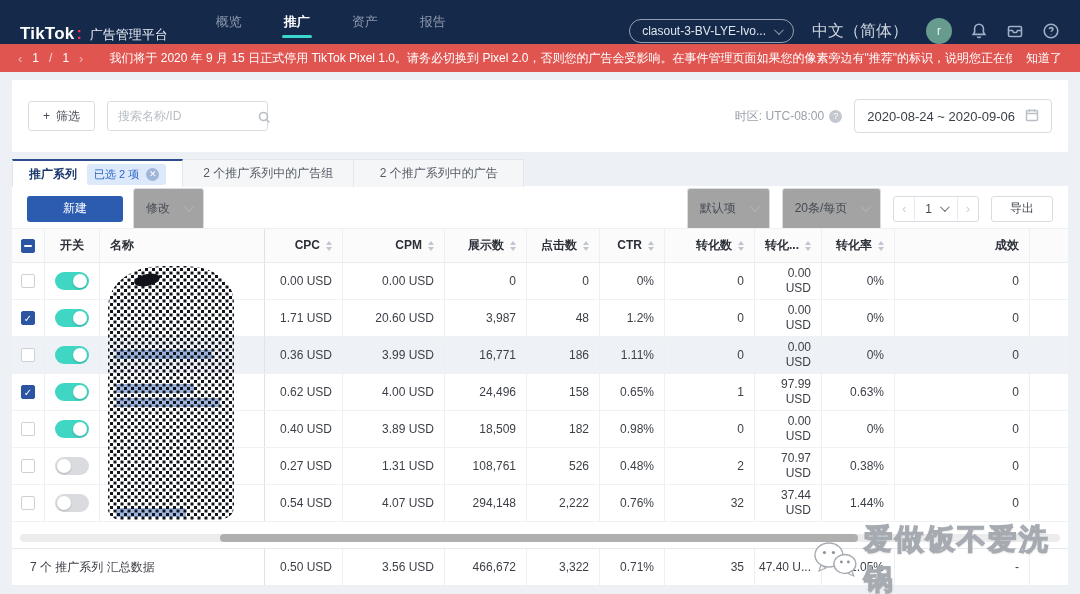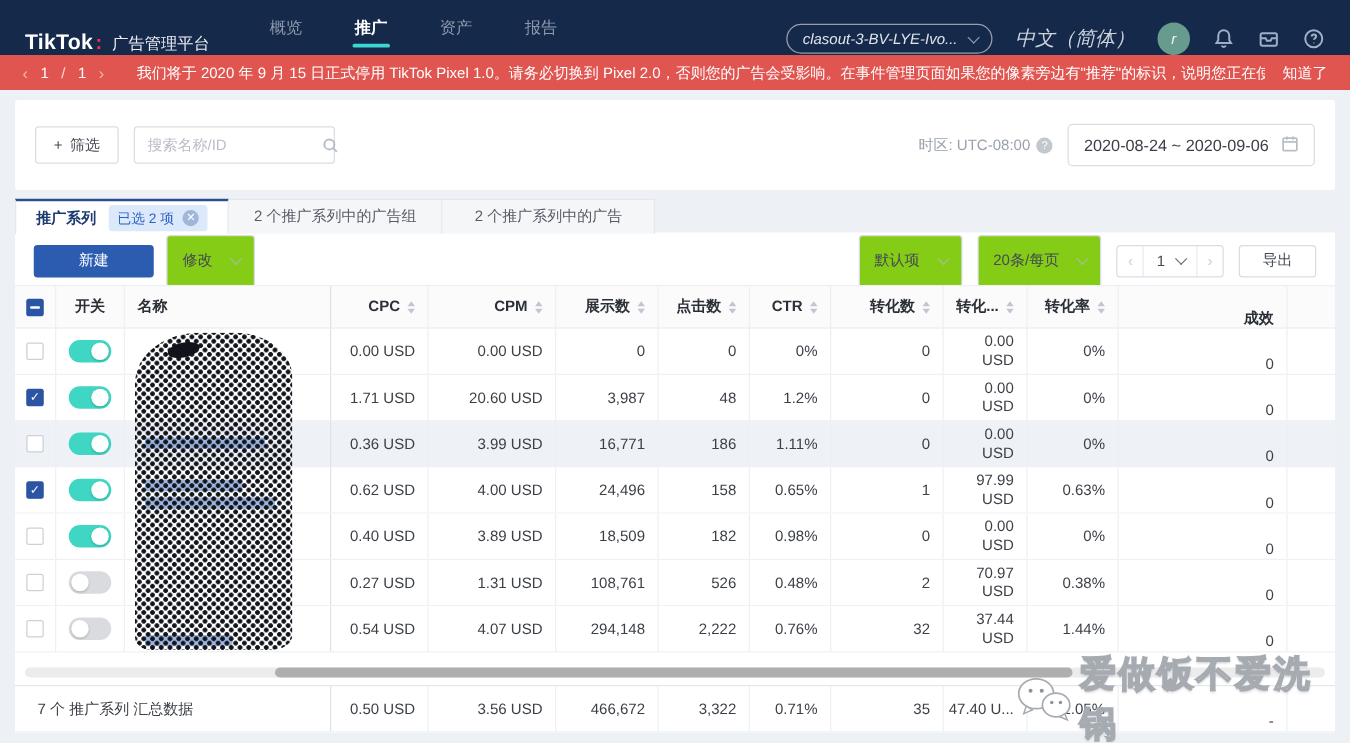--- a/index.html
+++ b/index.html
@@ -9,21 +9,21 @@
   
   .topnav{position:absolute;left:0;top:0;width:1080px;height:44px;background:#15294b;display:flex;align-items:flex-end;padding:0 20px;}
   .brand{display:flex;align-items:baseline;gap:2px;}
   .brand .tk{color:#fff;font-weight:800;font-size:17px;letter-spacing:.2px;}
   .brand .colon{color:#fe2c55;font-weight:800;font-size:16px;margin-right:6px;}
   .brand .prod{color:#e8ecf2;font-size:13px;}
   .navitems{display:flex;gap:42px;margin-left:48px;}
   .navitem{position:relative;color:#8d99ad;font-size:13px;cursor:pointer;padding:13px 0;}
   .navitem.active{color:#fff;font-weight:700;}
   .navitem.active::after{content:"";position:absolute;left:50%;transform:translateX(-50%);bottom:6px;width:30px;height:3px;border-radius:2px;background:#3bd6d0;}
-  .navright{margin-left:auto;display:flex;align-items:center;gap:18px;font-style:italic;}
+  .navright{margin-left:auto;display:flex;align-items:center;gap:18px;}
   .acct{display:flex;align-items:center;gap:8px;border:1px solid rgba(255,255,255,.55);border-radius:14px;padding:4px 12px;color:#dfe5ec;font-size:12px;cursor:pointer;}
   .caret{display:inline-block;width:7px;height:7px;border-right:1.5px solid currentColor;border-bottom:1.5px solid currentColor;transform:rotate(45deg) translateY(-2px);opacity:.8;}
   .lang{color:#ccd3dc;font-size:16px;cursor:pointer;}
   .avatar{width:26px;height:26px;border-radius:50%;background:#679b8e;color:#eef3f1;font-size:12px;display:flex;align-items:center;justify-content:center;cursor:pointer;}
   .navicon{width:18px;height:18px;cursor:pointer;}
   .navicon svg{width:18px;height:18px;stroke:#9db0c6;fill:none;stroke-width:1.6;}
 
   
   .banner{position:absolute;left:0;top:44px;width:1080px;height:28px;background:#e15551;display:flex;align-items:center;color:#fff;font-size:12px;padding:0 18px;}
   .banner .pager{display:flex;align-items:center;gap:10px;margin-right:26px;color:#ffd9d6;}
@@ -51,21 +51,21 @@
   .tab{height:28px;display:flex;align-items:center;padding:0 20px;background:#f5f6f8;border:1px solid #e3e6ea;border-bottom:none;border-left:none;font-size:12px;color:#565c66;cursor:pointer;min-width:170px;justify-content:center;}
   .tab:first-child{border-left:1px solid #e3e6ea;}
   .tab.active{background:#fff;border-top:2px solid #2c4d8e;color:#1c3a6f;font-weight:700;gap:10px;min-width:0;padding:0 16px;}
   .badge{display:flex;align-items:center;gap:7px;background:#dce9fb;color:#2a62c4;font-weight:400;font-size:11px;padding:3px 7px;border-radius:3px;}
   .badge .x{width:13px;height:13px;border-radius:50%;background:#9fb6d8;color:#fff;font-size:9px;line-height:13px;text-align:center;cursor:pointer;}
 
   
   .card{position:absolute;left:12px;top:186px;width:1056px;height:400px;background:#fff;z-index:2;}
   .toolbar{position:absolute;left:15px;right:15px;top:9px;height:27px;display:flex;align-items:center;gap:10px;}
   .btn-primary{background:#2b5cb0;color:#fff;border:none;border-radius:3px;height:26px;padding:0 36px;font-size:12px;cursor:pointer;}
-  .btn-dd{display:flex;align-items:center;gap:14px;background:#84cc16;border:1px solid #d9dde3;border-radius:3px;height:42px;padding:0 12px;font-size:12px;color:#454b54;cursor:pointer;}
+  .btn-dd{display:flex;align-items:center;gap:14px;background:#a3a3a3;border:1px solid #d9dde3;border-radius:3px;height:42px;padding:0 12px;font-size:12px;color:#454b54;cursor:pointer;}
   .btn-dd .caret,.acct .caret{border-color:#b3b9c2;}
   .tb-right{margin-left:auto;display:flex;align-items:center;gap:12px;}
   .pagerbox{display:flex;align-items:center;border:1px solid #d9dde3;border-radius:3px;height:26px;font-size:12px;color:#454b54;}
   .pagerbox .seg{padding:0 10px;display:flex;align-items:center;gap:8px;height:100%;}
   .pagerbox .arrow{color:#c9ced5;font-size:12px;cursor:pointer;padding:0 8px;display:flex;align-items:center;height:100%;}
   .pagerbox .seg{border-left:1px solid #e7eaee;border-right:1px solid #e7eaee;}
   .btn-plain{background:#fff;border:1px solid #d9dde3;border-radius:3px;height:26px;padding:0 18px;font-size:12px;color:#454b54;cursor:pointer;}
 
   
   .thead{position:absolute;left:0;top:42px;width:1056px;height:35px;background:#fbfbfc;border-top:1px solid #edeff2;border-bottom:1px solid #e8eaee;display:flex;}
@@ -80,21 +80,21 @@
   .c1{width:55px;}
   .c2{width:165px;border-right:1px solid #dfe2e7;}
   .c3{width:78px;}
   .c4{width:102px;}
   .c5{width:82px;}
   .c6{width:73px;}
   .c7{width:65px;}
   .c8{width:90px;}
   .c9{width:67px;}
   .c10{width:73px;}
-  .c11{width:135px;align-items:flex-end;}
+  .c11{width:135px;}
   .c12{width:38px;border-right:none;}
   .nowrap{white-space:nowrap;}
   .sort{display:inline-flex;flex-direction:column;gap:2px;margin-left:6px;cursor:pointer;}
   .sort i{width:0;height:0;border-left:3.5px solid transparent;border-right:3.5px solid transparent;}
   .sort .up{border-bottom:4px solid #c0c6cf;}
   .sort .down{border-top:4px solid #c0c6cf;}
   .cb{width:14px;height:14px;border:1px solid #ccd1d8;border-radius:2px;background:#fff;display:inline-flex;align-items:center;justify-content:center;font-size:10px;color:#fff;cursor:pointer;}
   .cb.on{background:#2b54a3;border-color:#2b54a3;}
   .cb.ind{background:#2b54a3;border-color:#2b54a3;position:relative;}
   .cb.ind::after{content:"";width:8px;height:2px;background:#fff;border-radius:1px;}

